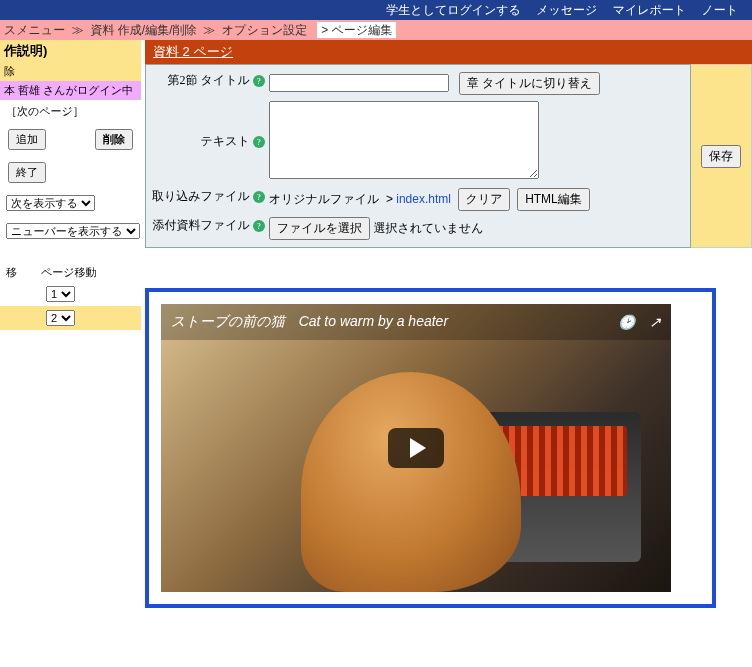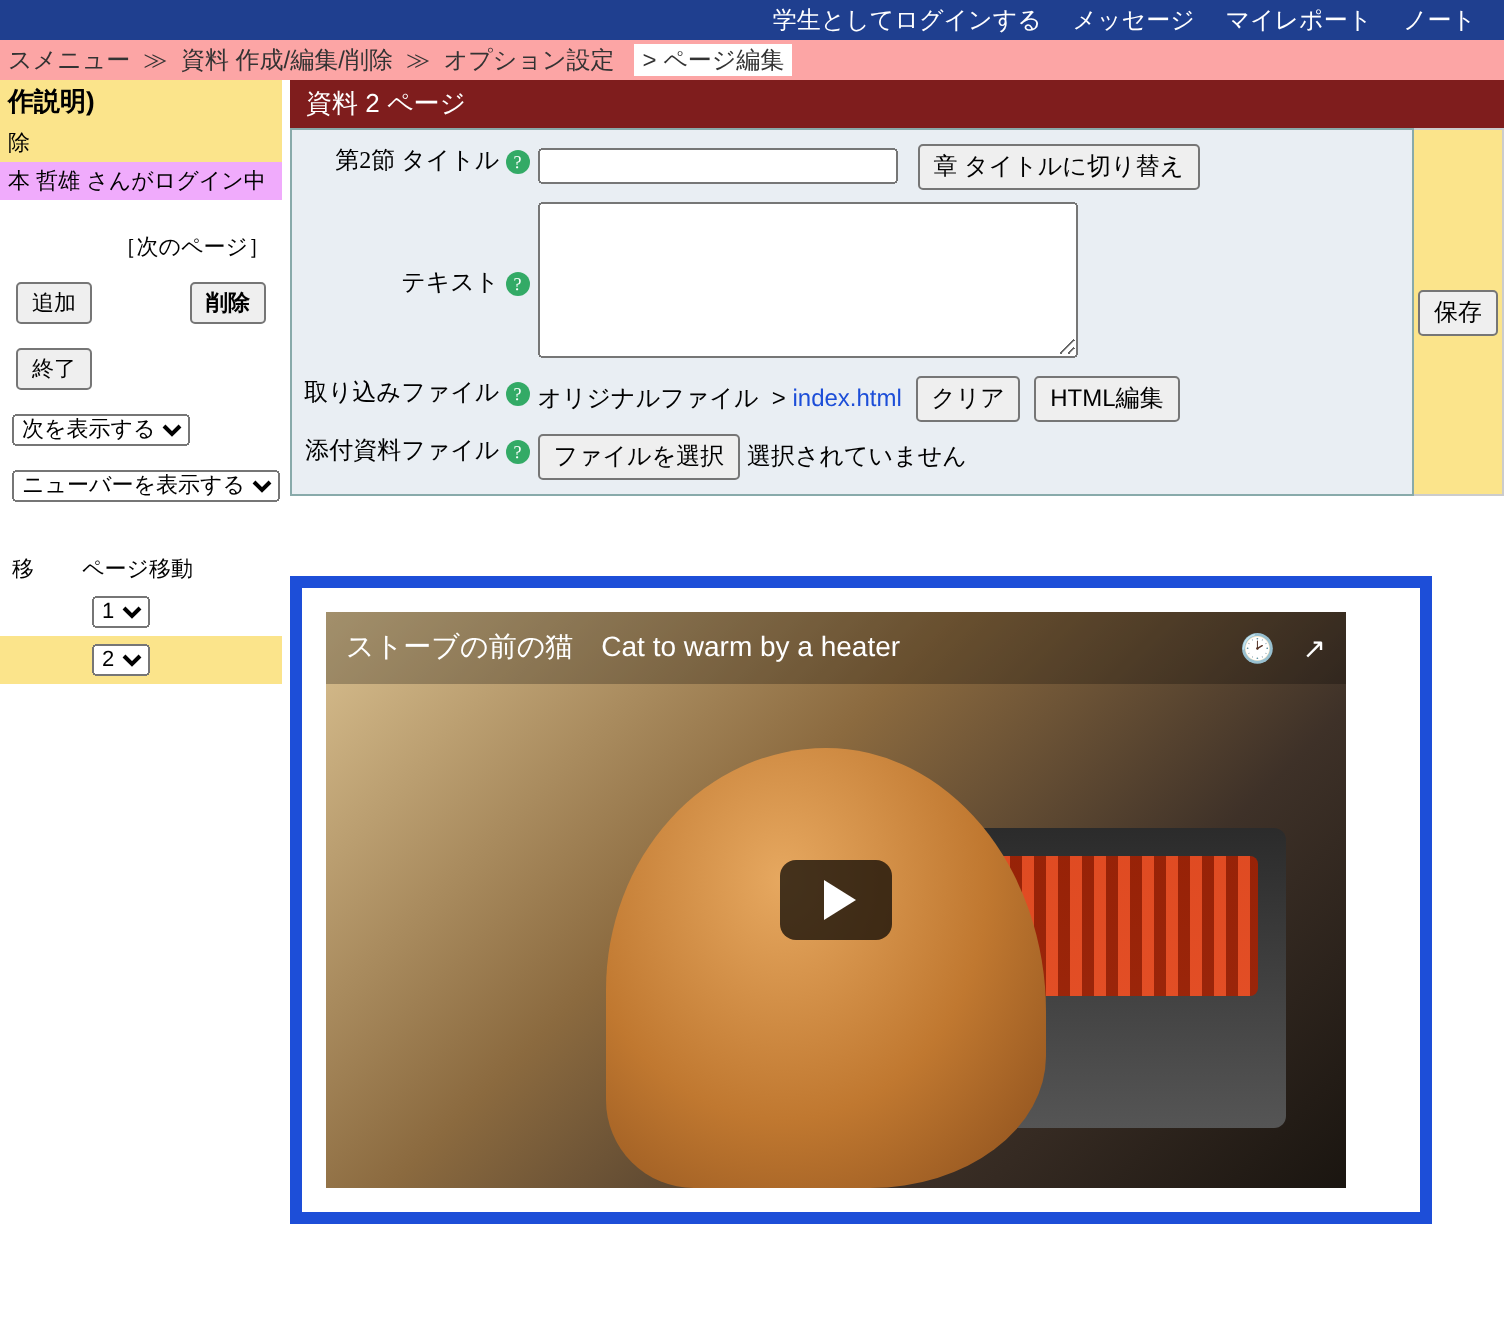--- a/index.html
+++ b/index.html
@@ -14,33 +14,33 @@
   .side .labelrow { background: #fbe48b; padding: 2px 4px; font-size: 11px; }
   .side .login { background: #f0abfc; padding: 2px 4px; font-size: 11px; }
   .side .sec { padding: 4px 6px; }
   .side .sec span { font-size: 11px; }
   .side button { font-size: 11px; padding: 1px 6px; margin: 2px 2px; }
   .side select { font-size: 11px; margin: 2px 0; }
   .pmove { display: flex; gap: 24px; padding: 2px 6px; font-size: 11px; }
   .selrow { padding: 2px 6px; }
   .selrow.hl { background: #fbe48b; }
   .main { flex: 1; padding-left: 4px; position: relative; }
-  .titlebar { background: #7f1d1d; color: #fff; padding: 3px 8px; font-size: 13px; }
+  .titlebar { background: #c2410c; color: #fff; padding: 3px 8px; font-size: 13px; text-decoration: underline; }
   .formwrap { display: flex; }
   .formarea { flex: 1; border: 1px solid #8aa; background: #e9eef3; padding: 4px; }
-  .saveside { width: 45px; background: #fbe48b; display: flex; align-items: center; justify-content: center; border: 1px solid #ccc; border-left: none; }
+  .saveside { width: 61px; background: #fbe48b; display: flex; align-items: center; justify-content: center; border: 1px solid #ccc; border-left: none; }
   table.form { width: 100%; border-collapse: collapse; }
   table.form td { padding: 3px 2px; vertical-align: top; font-size: 12px; }
   table.form td.lbl { text-align: right; width: 110px; white-space: nowrap; font-family: Liberation Serif, serif; }
   .help { display: inline-block; width: 12px; height: 12px; border-radius: 50%; background: #3a6; color: #fff; text-align: center; line-height: 12px; font-size: 9px; cursor: pointer; }
   input[type=text] { width: 180px; font-size: 12px; }
   textarea { width: 270px; height: 78px; font-size: 12px; resize: both; }
   .btn { font-size: 12px; padding: 1px 6px; }
   a.link { color: #1d4ed8; text-decoration: none; font-size: 12px; }
-  .preview { margin: 40px 0 0 0; border: 6px solid #1d4ed8; width: 571px; padding: 12px; background: #fff; }
+  .preview { margin: 40px 0 0 0; border: 4px solid #1d4ed8; width: 571px; padding: 12px; background: #fff; font-style: italic; }
   .video { position: relative; width: 510px; height: 288px; background: linear-gradient(135deg,#d9c090 0%, #8b6a3f 40%, #3e3128 70%, #1a1510 100%); overflow: hidden; }
   .vid-top { position: absolute; top: 0; left: 0; right: 0; height: 36px; background: rgba(0,0,0,0.25); color: #fff; display: flex; align-items: center; padding: 0 10px; font-size: 14px; justify-content: space-between; }
   .vid-top .icons span { margin-left: 10px; cursor: pointer; }
   .play { position: absolute; top: 50%; left: 50%; transform: translate(-50%,-50%); width: 56px; height: 40px; background: rgba(0,0,0,0.7); border-radius: 8px; display: flex; align-items: center; justify-content: center; cursor: pointer; }
   .play::after { content: ""; border-left: 16px solid #fff; border-top: 10px solid transparent; border-bottom: 10px solid transparent; margin-left: 4px; }
   .cat { position: absolute; left: 140px; bottom: 0; width: 220px; height: 220px; background: radial-gradient(ellipse at 40% 30%, #e6a860 0%, #c07830 55%, #8a4e1c 100%); border-radius: 50% 50% 40% 20% / 55% 60% 30% 20%; }
   .heater { position: absolute; right: 30px; bottom: 30px; width: 170px; height: 150px; background: linear-gradient(#2b2b2b,#555); border-radius: 6px; }
   .heater::before { content:""; position:absolute; top:14px; left:14px; right:14px; height:70px; background: repeating-linear-gradient(90deg,#ff5020 0 6px,#aa2000 6px 12px); border-radius:4px; opacity:0.85;}
 </style>
 </head>
@@ -61,21 +61,21 @@
   <span>オプション設定</span>
   &nbsp;
   <span class="cur">&gt; ページ編集</span>
 </div>
 
 <div class="layout">
   <div class="side">
     <div class="hdr">作説明)</div>
     <div class="labelrow">除</div>
     <div class="login">本 哲雄 さんがログイン中</div>
-    <div class="sec" style="text-align:right;margin-top:12px;">
+    <div class="sec" style="text-align:left;margin-top:0;">
       <span>［次のページ］</span>
     </div>
     <div class="sec" style="display:flex;">
       <button class="btn">追加</button>
       <button class="btn" style="margin-left:auto;font-weight:bold;">削除</button>
     </div>
     <div class="sec">
       <button class="btn">終了</button>
     </div>
     <div class="sec">

